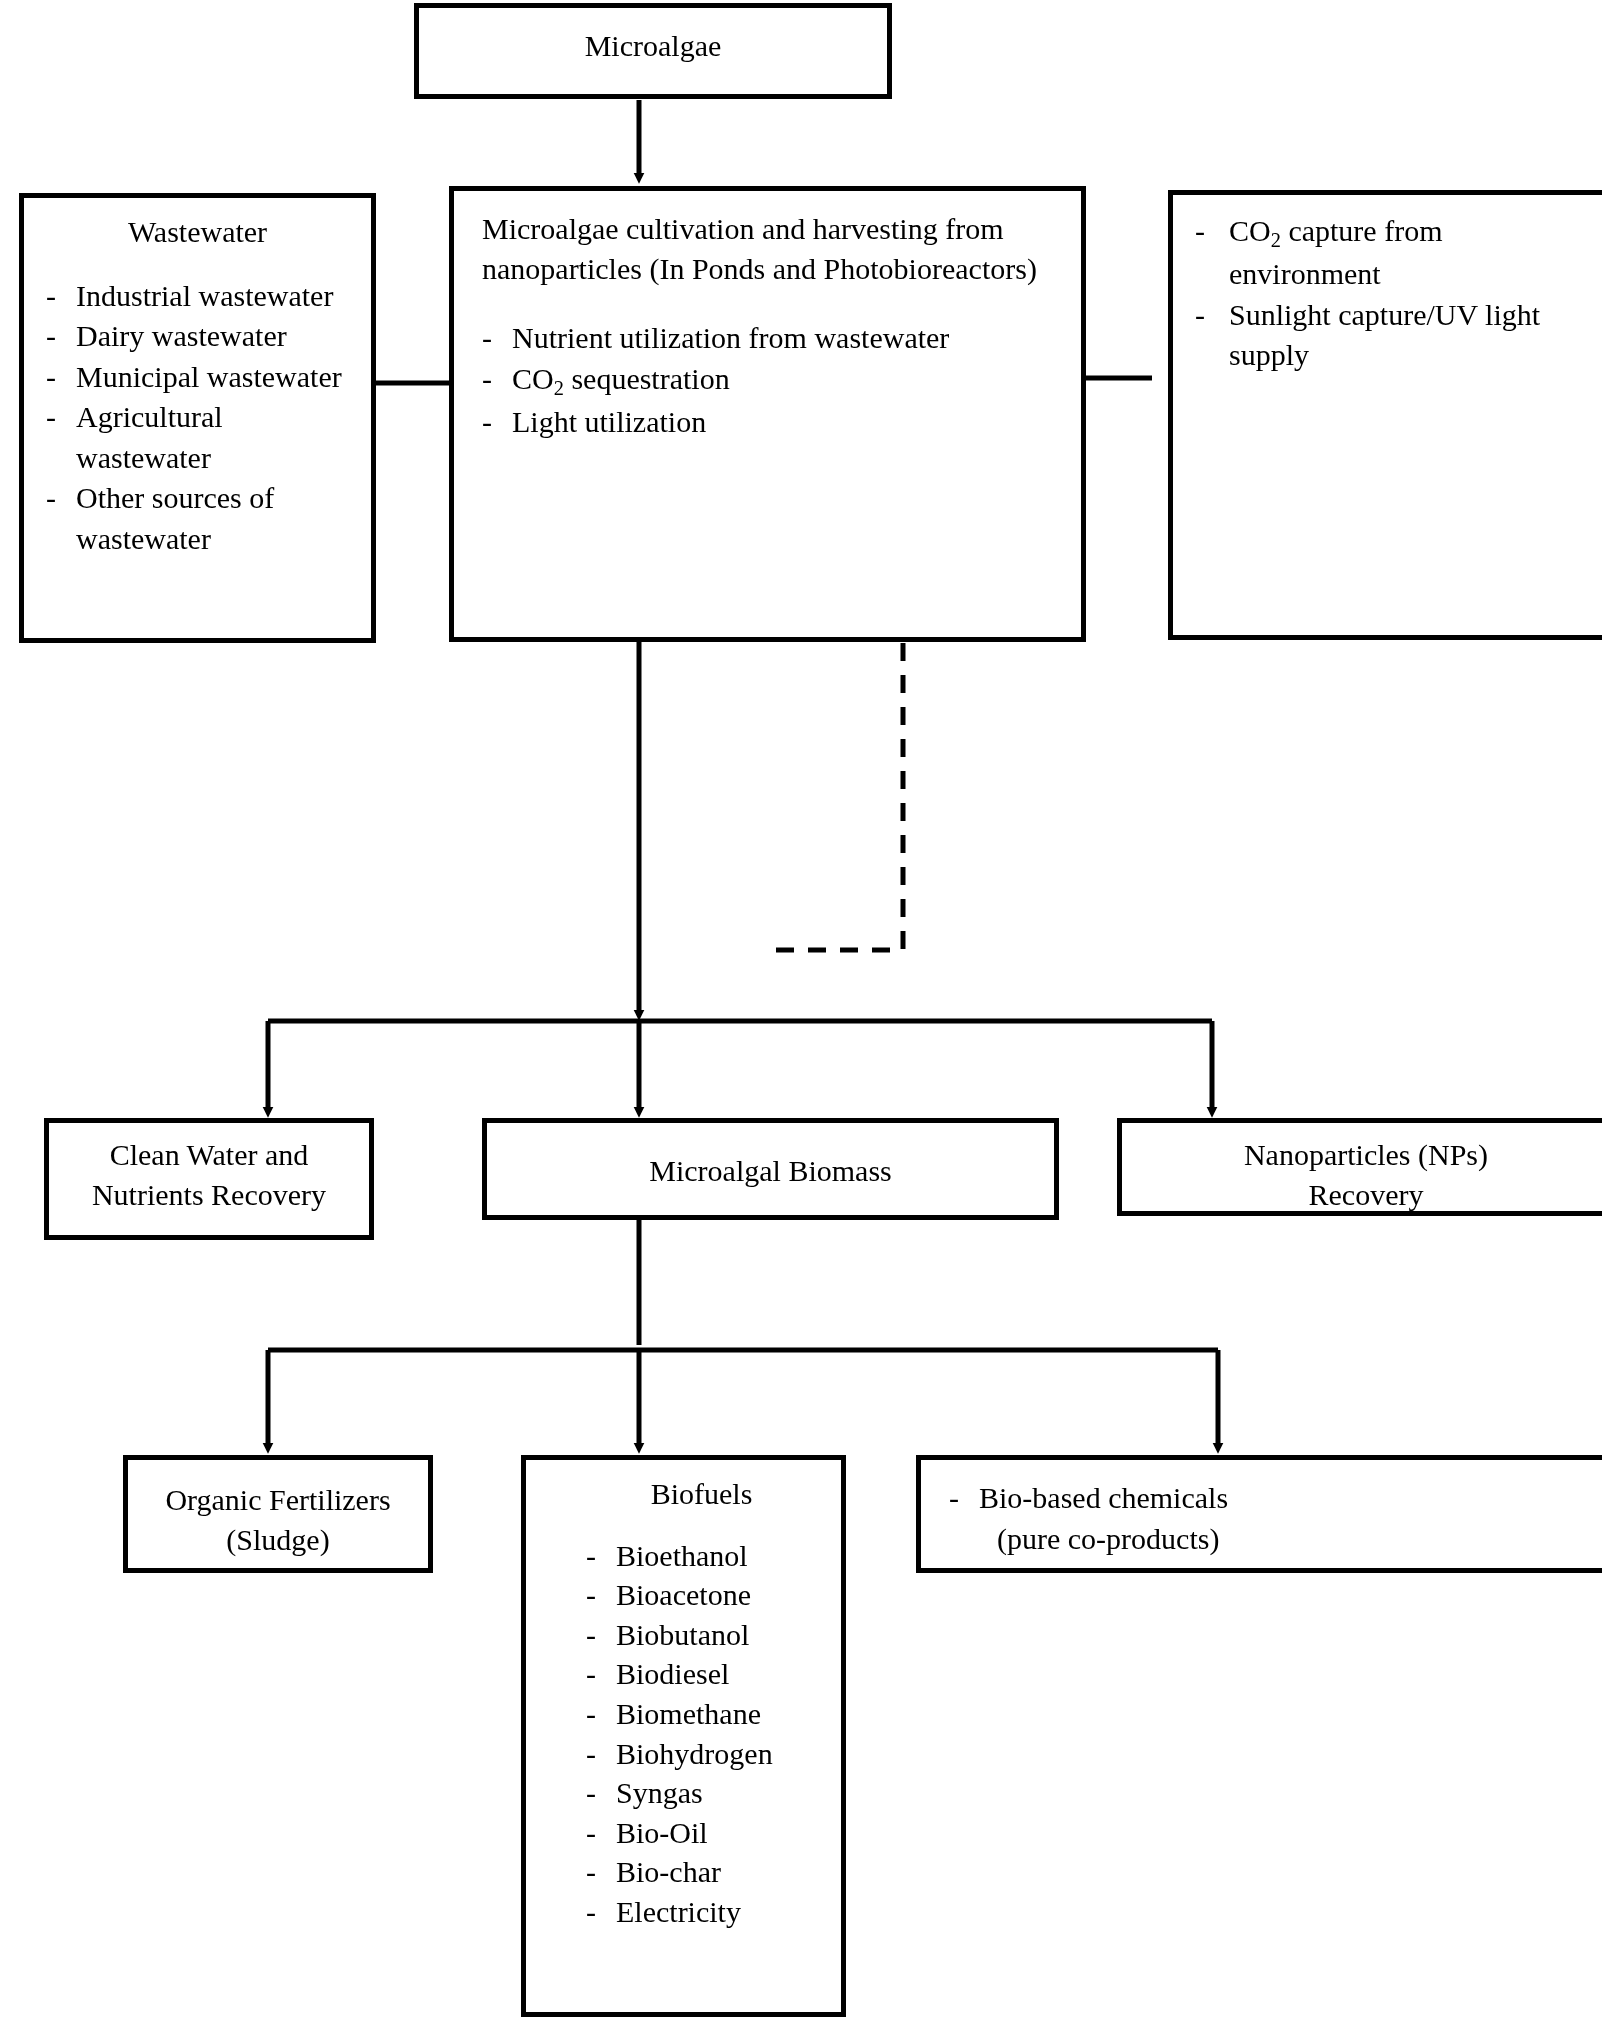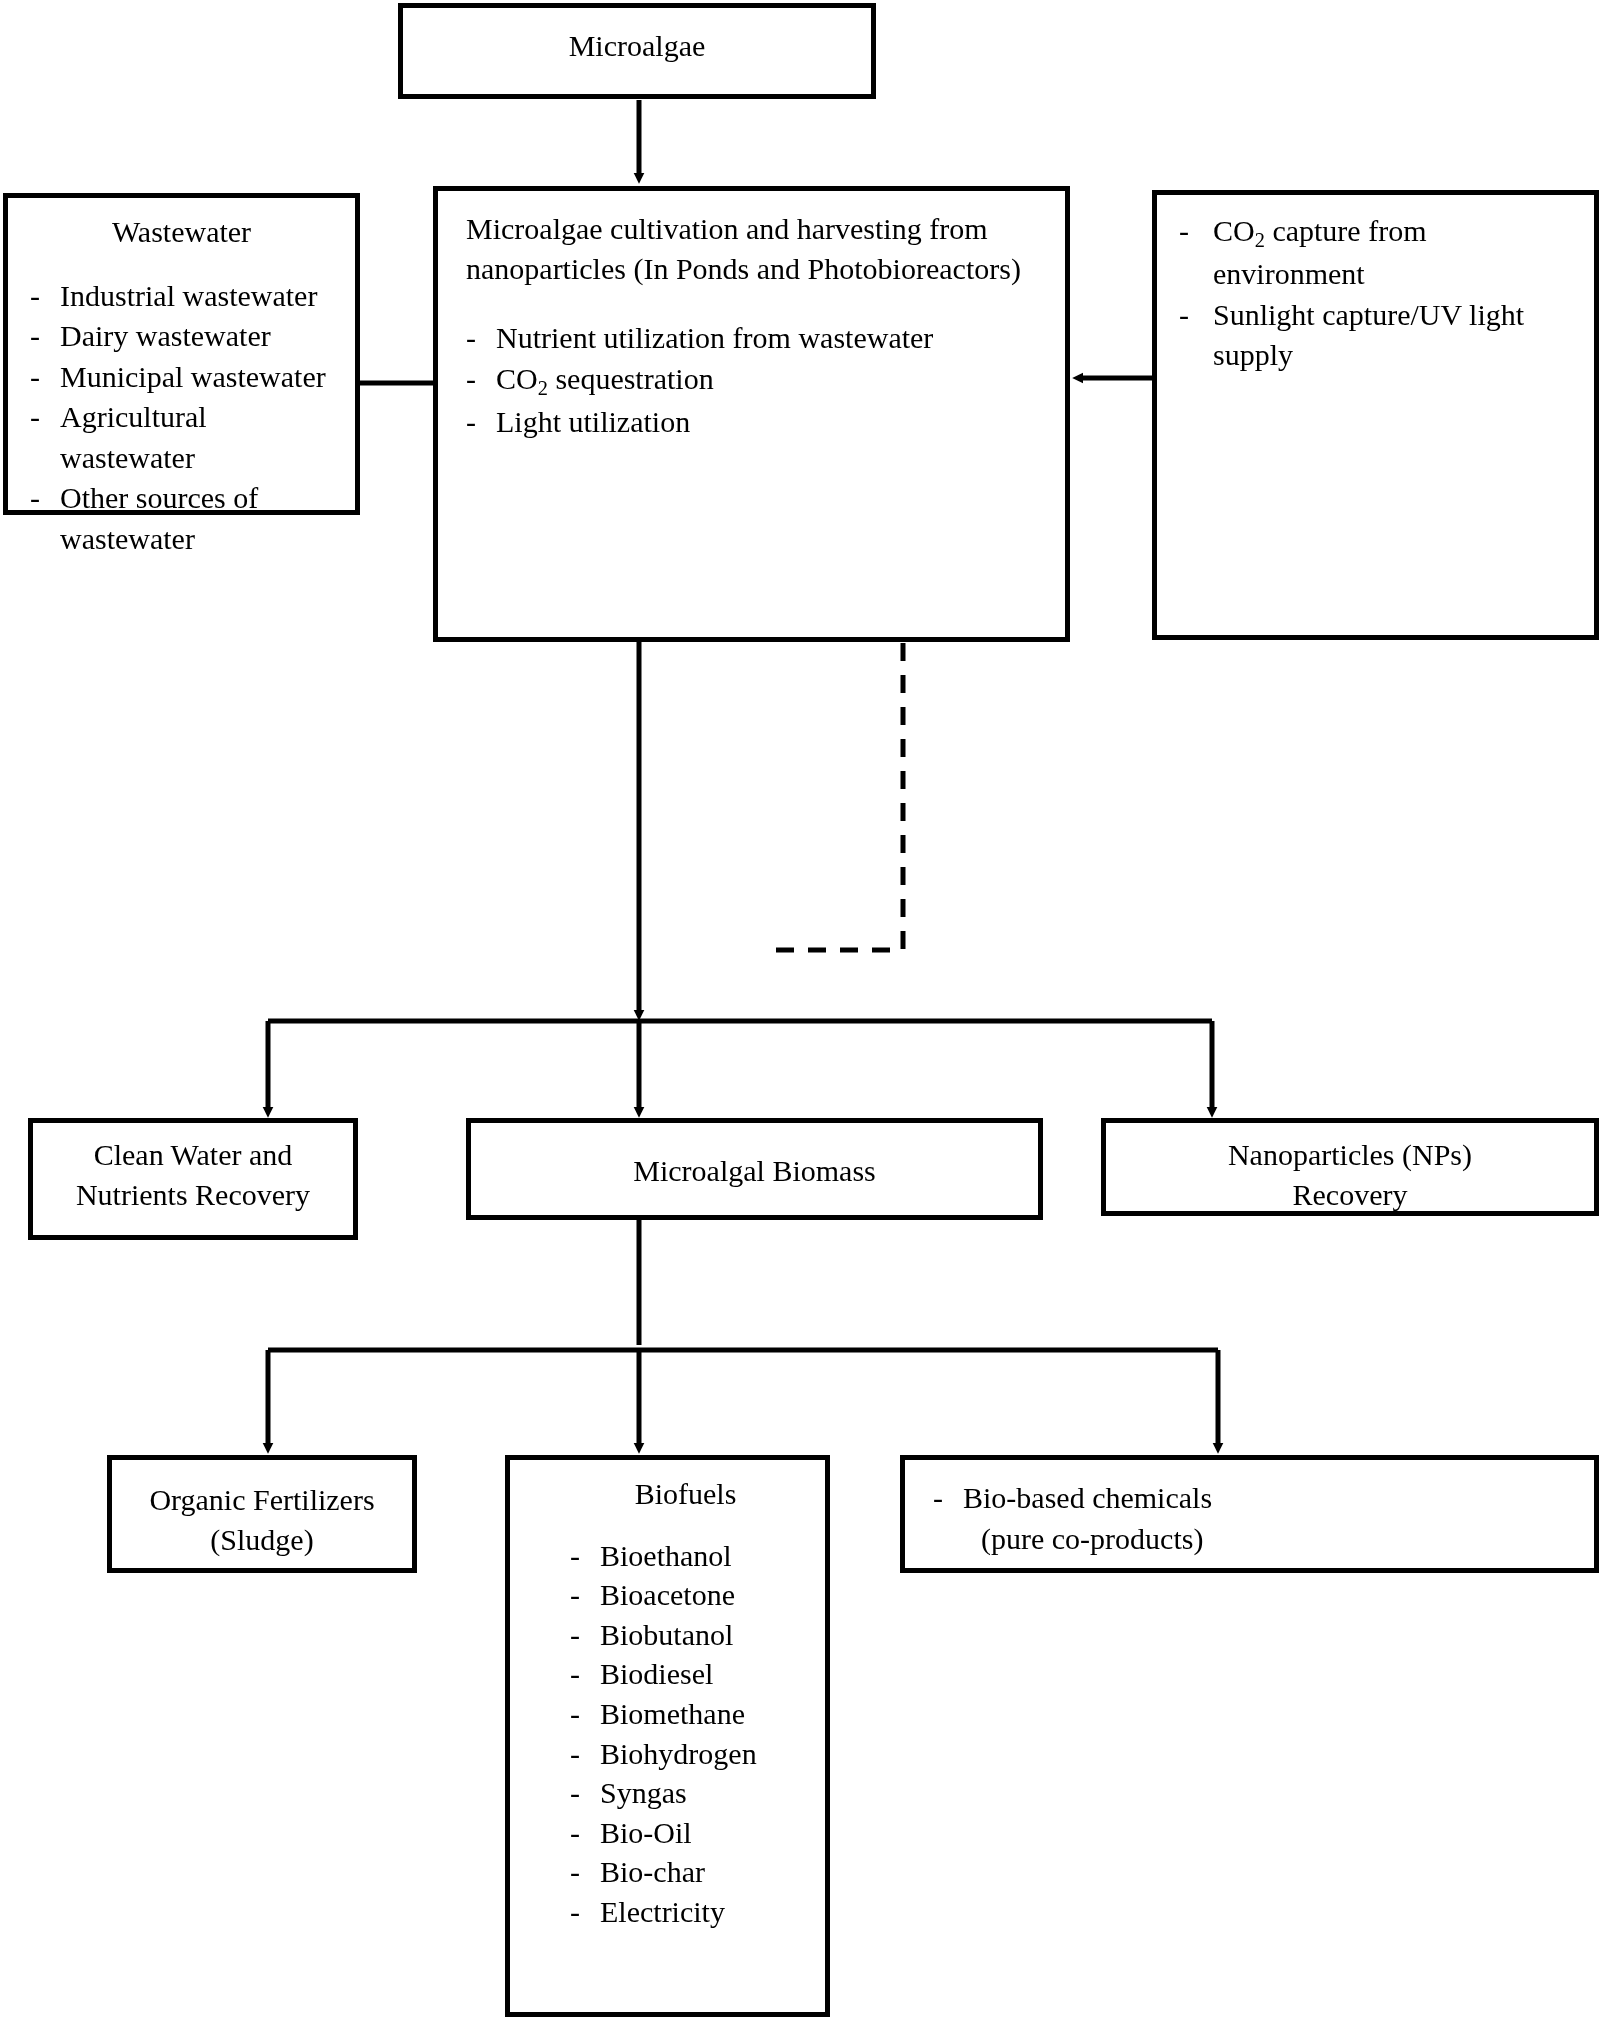--- a/index.html
+++ b/index.html
@@ -6,20 +6,21 @@
   body{
     width:1602px;height:2020px;position:relative;overflow:hidden;
     font-family:"Liberation Serif","DejaVu Serif",serif;
     color:#000000;
   }
   #stage{position:absolute;left:0;top:0;width:1602px;height:2020px;}
   svg.lines{position:absolute;left:0;top:0;width:1602px;height:2020px;overflow:visible;}
   .box{
     position:absolute;border:5px solid #000;background:#fff;
     box-sizing:border-box;
+    margin-left:16px;
   }
   .ttl{
     text-align:center;font-size:30px;line-height:1.32;
     margin:0;padding:0;white-space:pre-wrap;
   }
   .ttl-left{text-align:left;}
   .bullets{margin:0;padding:0;list-style:none;font-size:30px;line-height:1.35;}
   .bullets li{
     display:block;padding-left:30px;position:relative;white-space:pre-wrap;
   }
@@ -61,21 +62,21 @@
     <line x1="268" y1="1350" x2="1218" y2="1350" stroke="#000" stroke-width="5"></line>
     <line x1="268" y1="1350" x2="268" y2="1448" stroke="#000" stroke-width="5" marker-end="url(#arw)"></line>
     <line x1="639" y1="1350" x2="639" y2="1448" stroke="#000" stroke-width="5" marker-end="url(#arw)"></line>
     <line x1="1218" y1="1350" x2="1218" y2="1448" stroke="#000" stroke-width="5" marker-end="url(#arw)"></line>
   </svg>
 
   <div class="box" style="left:398px;top:3px;width:478px;height:96px;">
     <div class="ttl" style="padding-top:18px;">Microalgae</div>
   </div>
 
-  <div class="box" style="left:3px;top:193px;width:357px;height:322px;">
+  <div class="box" style="left:3px;top:193px;width:357px;height:450px;">
     <div class="ttl" style="padding-top:14px;">Wastewater</div>
     <ul class="bullets" style="margin-top:24px;padding-left:22px;padding-right:10px;">
         <li><span class="dash">-</span>Industrial wastewater</li>
         <li><span class="dash">-</span>Dairy wastewater</li>
         <li><span class="dash">-</span>Municipal wastewater</li>
         <li><span class="dash">-</span>Agricultural wastewater</li>
         <li><span class="dash">-</span>Other sources of wastewater</li>
       </ul>
   </div>
 

